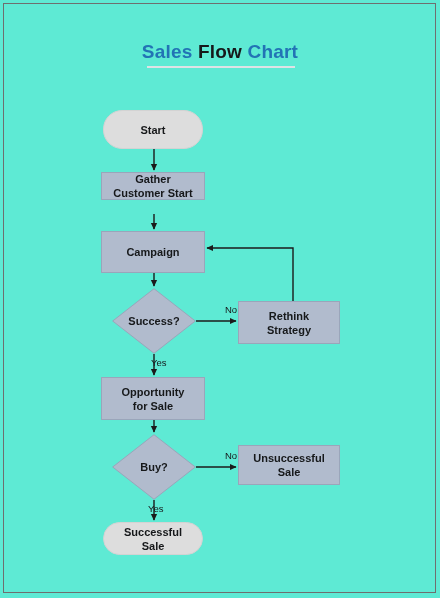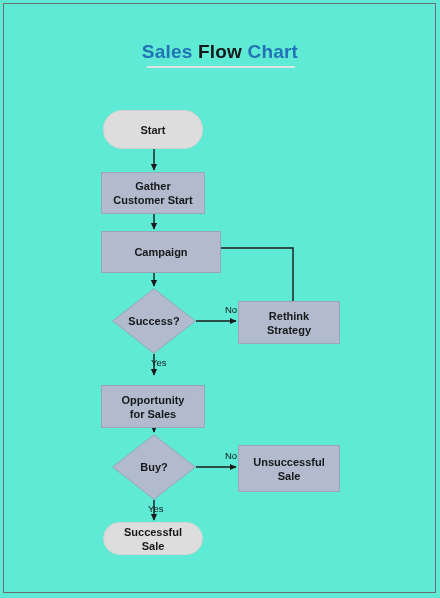--- a/index.html
+++ b/index.html
@@ -165,51 +165,51 @@
 
          Successful Sale --&gt;
         <line x1="154" y1="500" x2="154" y2="520" marker-end="url(#arrow)"></line>
       </g>
     </svg>
 
     <div class="node node-terminator" style="left:103px; top:110px; width:100px; height:39px;">
       <span>Start</span>
     </div>
 
-    <div class="node node-process" style="left:101px; top:172px; width:104px; height:42px;">
+    <div class="node node-process" style="left:101px; top:172px; width:104px; height:28px;">
       <span><span>Gather</span><br><span>Customer Start</span></span>
     </div>
 
-    <div class="node node-process" style="left:101px; top:231px; width:120px; height:42px;">
+    <div class="node node-process" style="left:101px; top:231px; width:104px; height:42px;">
       <span>Campaign</span>
     </div>
 
     <div class="node node-decision" style="left:112px; top:288px; width:84px; height:66px;">
       <svg class="diamond-shape" viewBox="0 0 84 66" preserveAspectRatio="none" xmlns="http://www.w3.org/2000/svg">
         <polygon points="42,0.7 83.3,33 42,65.3 0.7,33" fill="#b1bbcd" stroke="#9aa5ba" stroke-width="1"></polygon>
       </svg>
       <span class="diamond-label">Success?</span>
     </div>
 
     <div class="node node-process" style="left:238px; top:301px; width:102px; height:43px;">
       <span><span>Rethink</span><br><span>Strategy</span></span>
     </div>
 
-    <div class="node node-process" style="left:101px; top:385px; width:104px; height:43px;">
-      <span><span>Opportunity</span><br><span>for Sales</span></span>
+    <div class="node node-process" style="left:101px; top:377px; width:104px; height:43px;">
+      <span><span>Opportunity</span><br><span>for Sale</span></span>
     </div>
 
     <div class="node node-decision" style="left:112px; top:434px; width:84px; height:66px;text-align:center;">
       <svg class="diamond-shape" viewBox="0 0 84 66" preserveAspectRatio="none" xmlns="http://www.w3.org/2000/svg">
         <polygon points="42,0.7 83.3,33 42,65.3 0.7,33" fill="#b1bbcd" stroke="#9aa5ba" stroke-width="1"></polygon>
       </svg>
       <span class="diamond-label">Buy?</span>
     </div>
 
-    <div class="node node-process" style="left:238px; top:445px; width:102px; height:47px;">
+    <div class="node node-process" style="left:238px; top:445px; width:102px; height:40px;">
       <span><span>Unsuccessful</span><br><span>Sale</span></span>
     </div>
 
     <div class="node node-terminator" style="left:103px; top:522px; width:100px; height:33px;">
       <span><span>Successful</span><br><span>Sale</span></span>
     </div>
 
     <div class="edge-label" style="left:205px; top:304px;">No</div>
 
     <div class="edge-label" style="left:131px; top:357px;">Yes</div>

